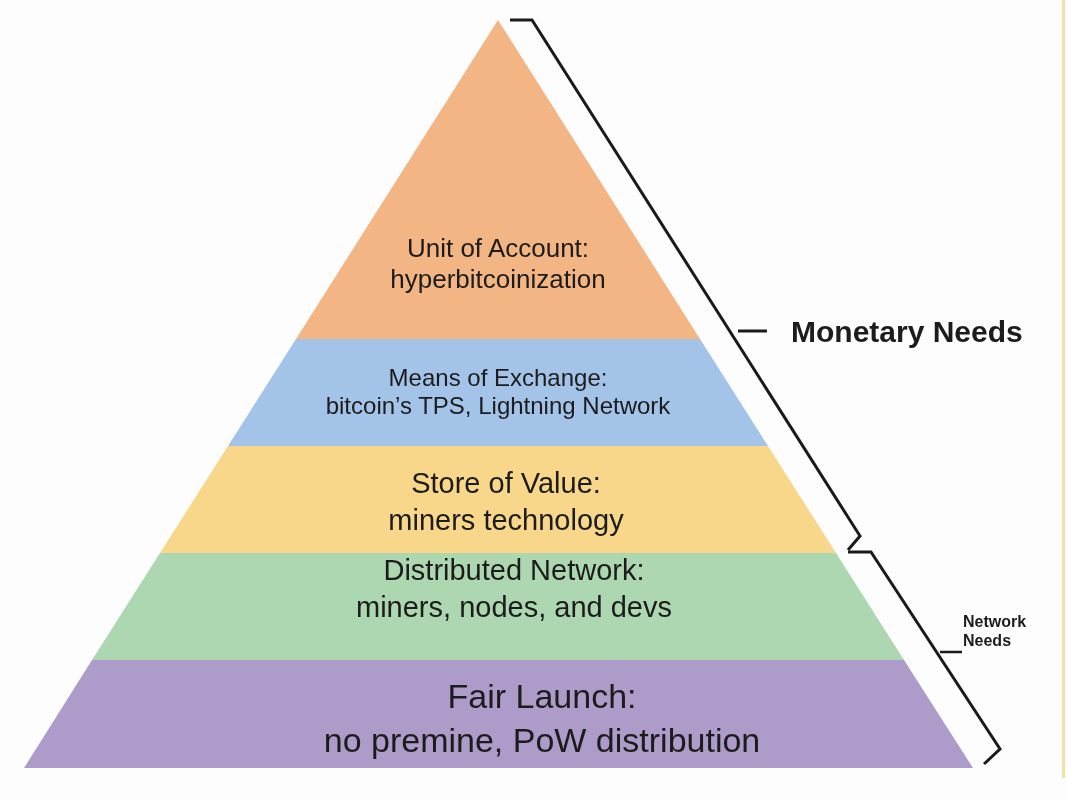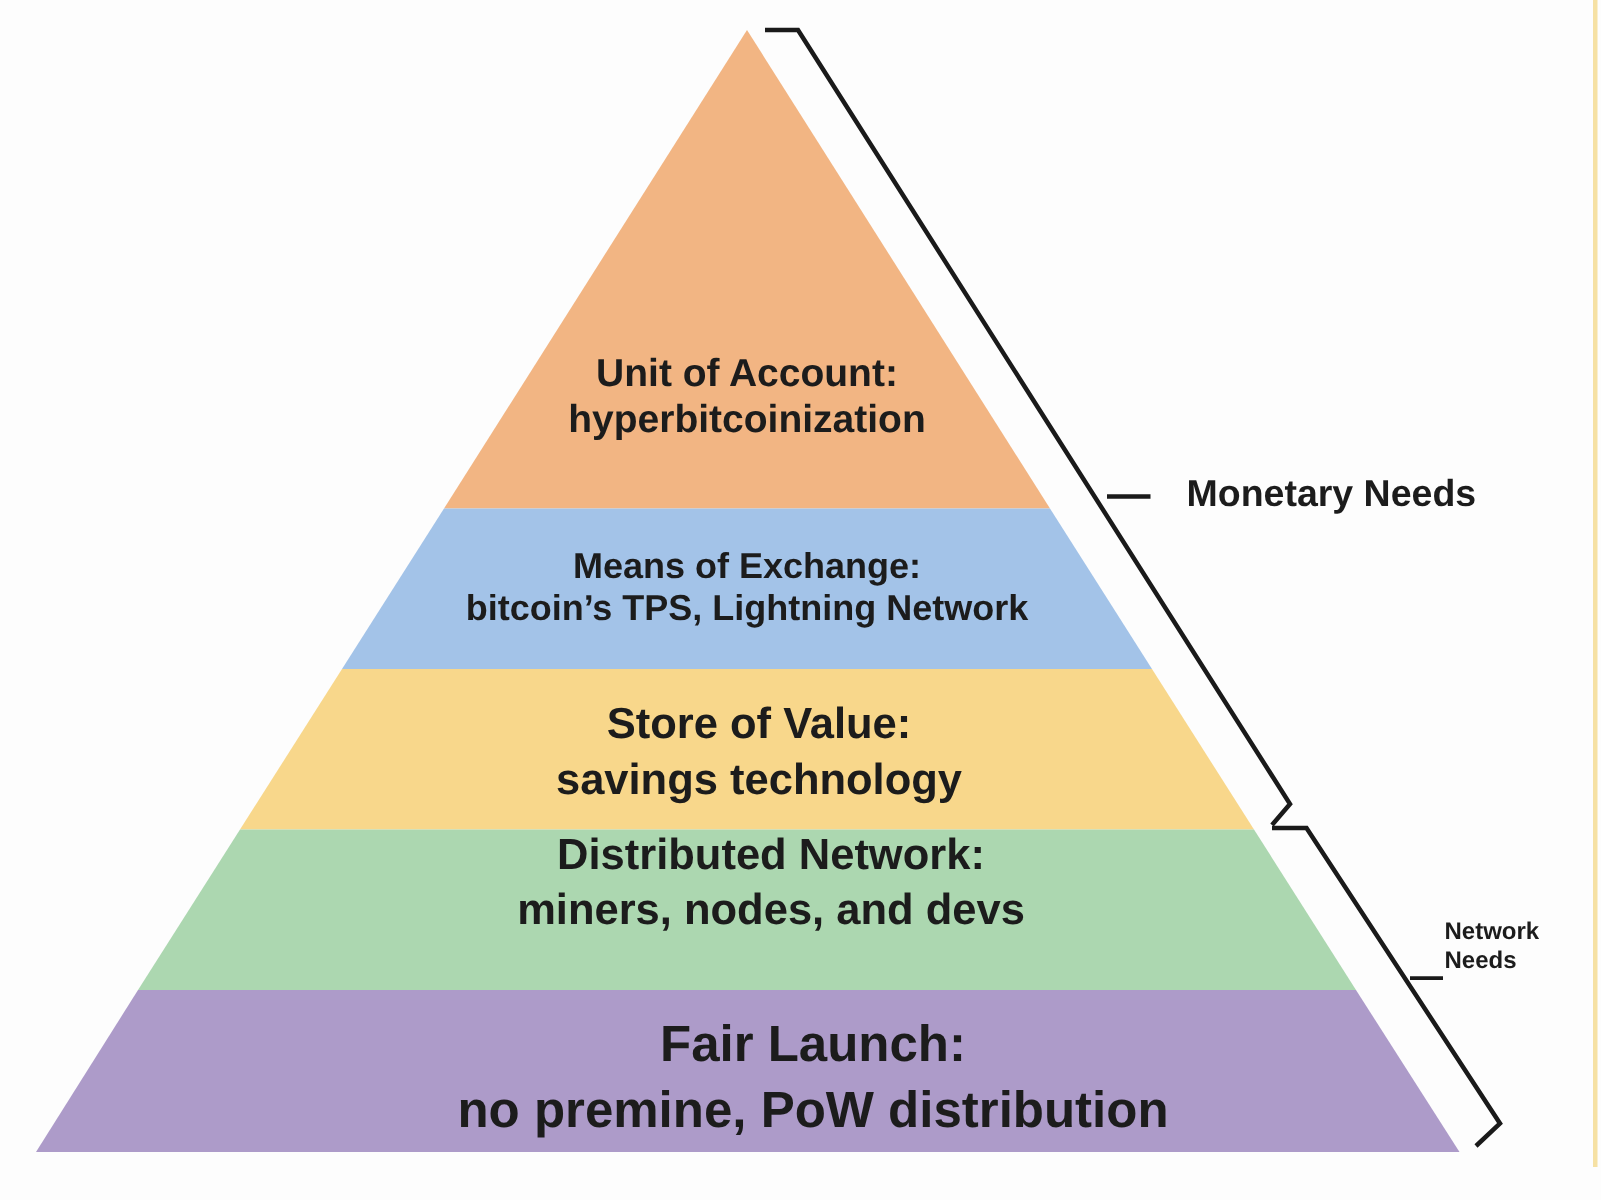--- a/index.html
+++ b/index.html
@@ -7,21 +7,21 @@
     width: 1067px; height: 800px; overflow: hidden;
     background: #fdfdfd;
     font-family: "Liberation Sans", "DejaVu Sans", sans-serif;
     position: relative;
   }
   #stage { position: absolute; left: 0; top: 0; width: 1067px; height: 800px; }
   .layer-text {
     position: absolute;
     text-align: center;
     color: #1c1c1c;
-    font-weight: bold;
+    font-weight: normal;
     line-height: 1.18;
     transform: translateX(-50%);
     white-space: nowrap;
   }
   .label {
     position: absolute;
     color: #1c1c1c;
     font-weight: bold;
     white-space: nowrap;
   }
@@ -58,34 +58,34 @@
     <div>hyperbitcoinization</div>
   </div>
 
   <div class="layer-text" style="left:498px; top:364px; font-size:24px;">
     <div>Means of Exchange:</div>
     <div>bitcoin’s TPS, Lightning Network</div>
   </div>
 
   <div class="layer-text" style="left:506px; top:465px; font-size:29px; line-height:1.28;">
     <div>Store of Value:</div>
-    <div>savings technology</div>
+    <div>miners technology</div>
   </div>
 
   <div class="layer-text" style="left:514px; top:552px; font-size:29px; line-height:1.28;">
     <div>Distributed Network:</div>
     <div>miners, nodes, and devs</div>
   </div>
 
   <div class="layer-text" style="left:542px; top:675px; font-size:34px; line-height:1.28;">
     <div>Fair Launch:</div>
     <div>no premine, PoW distribution</div>
   </div>
 
-  <div class="label" style="left:791px; top:315px; font-size:25px;">Monetary Needs</div>
+  <div class="label" style="left:791px; top:315px; font-size:30px;">Monetary Needs</div>
 
   <div class="label" style="left:963px; top:612px; font-size:16px; line-height:1.2; font-weight:bold;">
     <div>Network</div>
     <div>Needs</div>
   </div>
 
   <div class="edge-line"></div>
 </div>
 
 </body></html>

